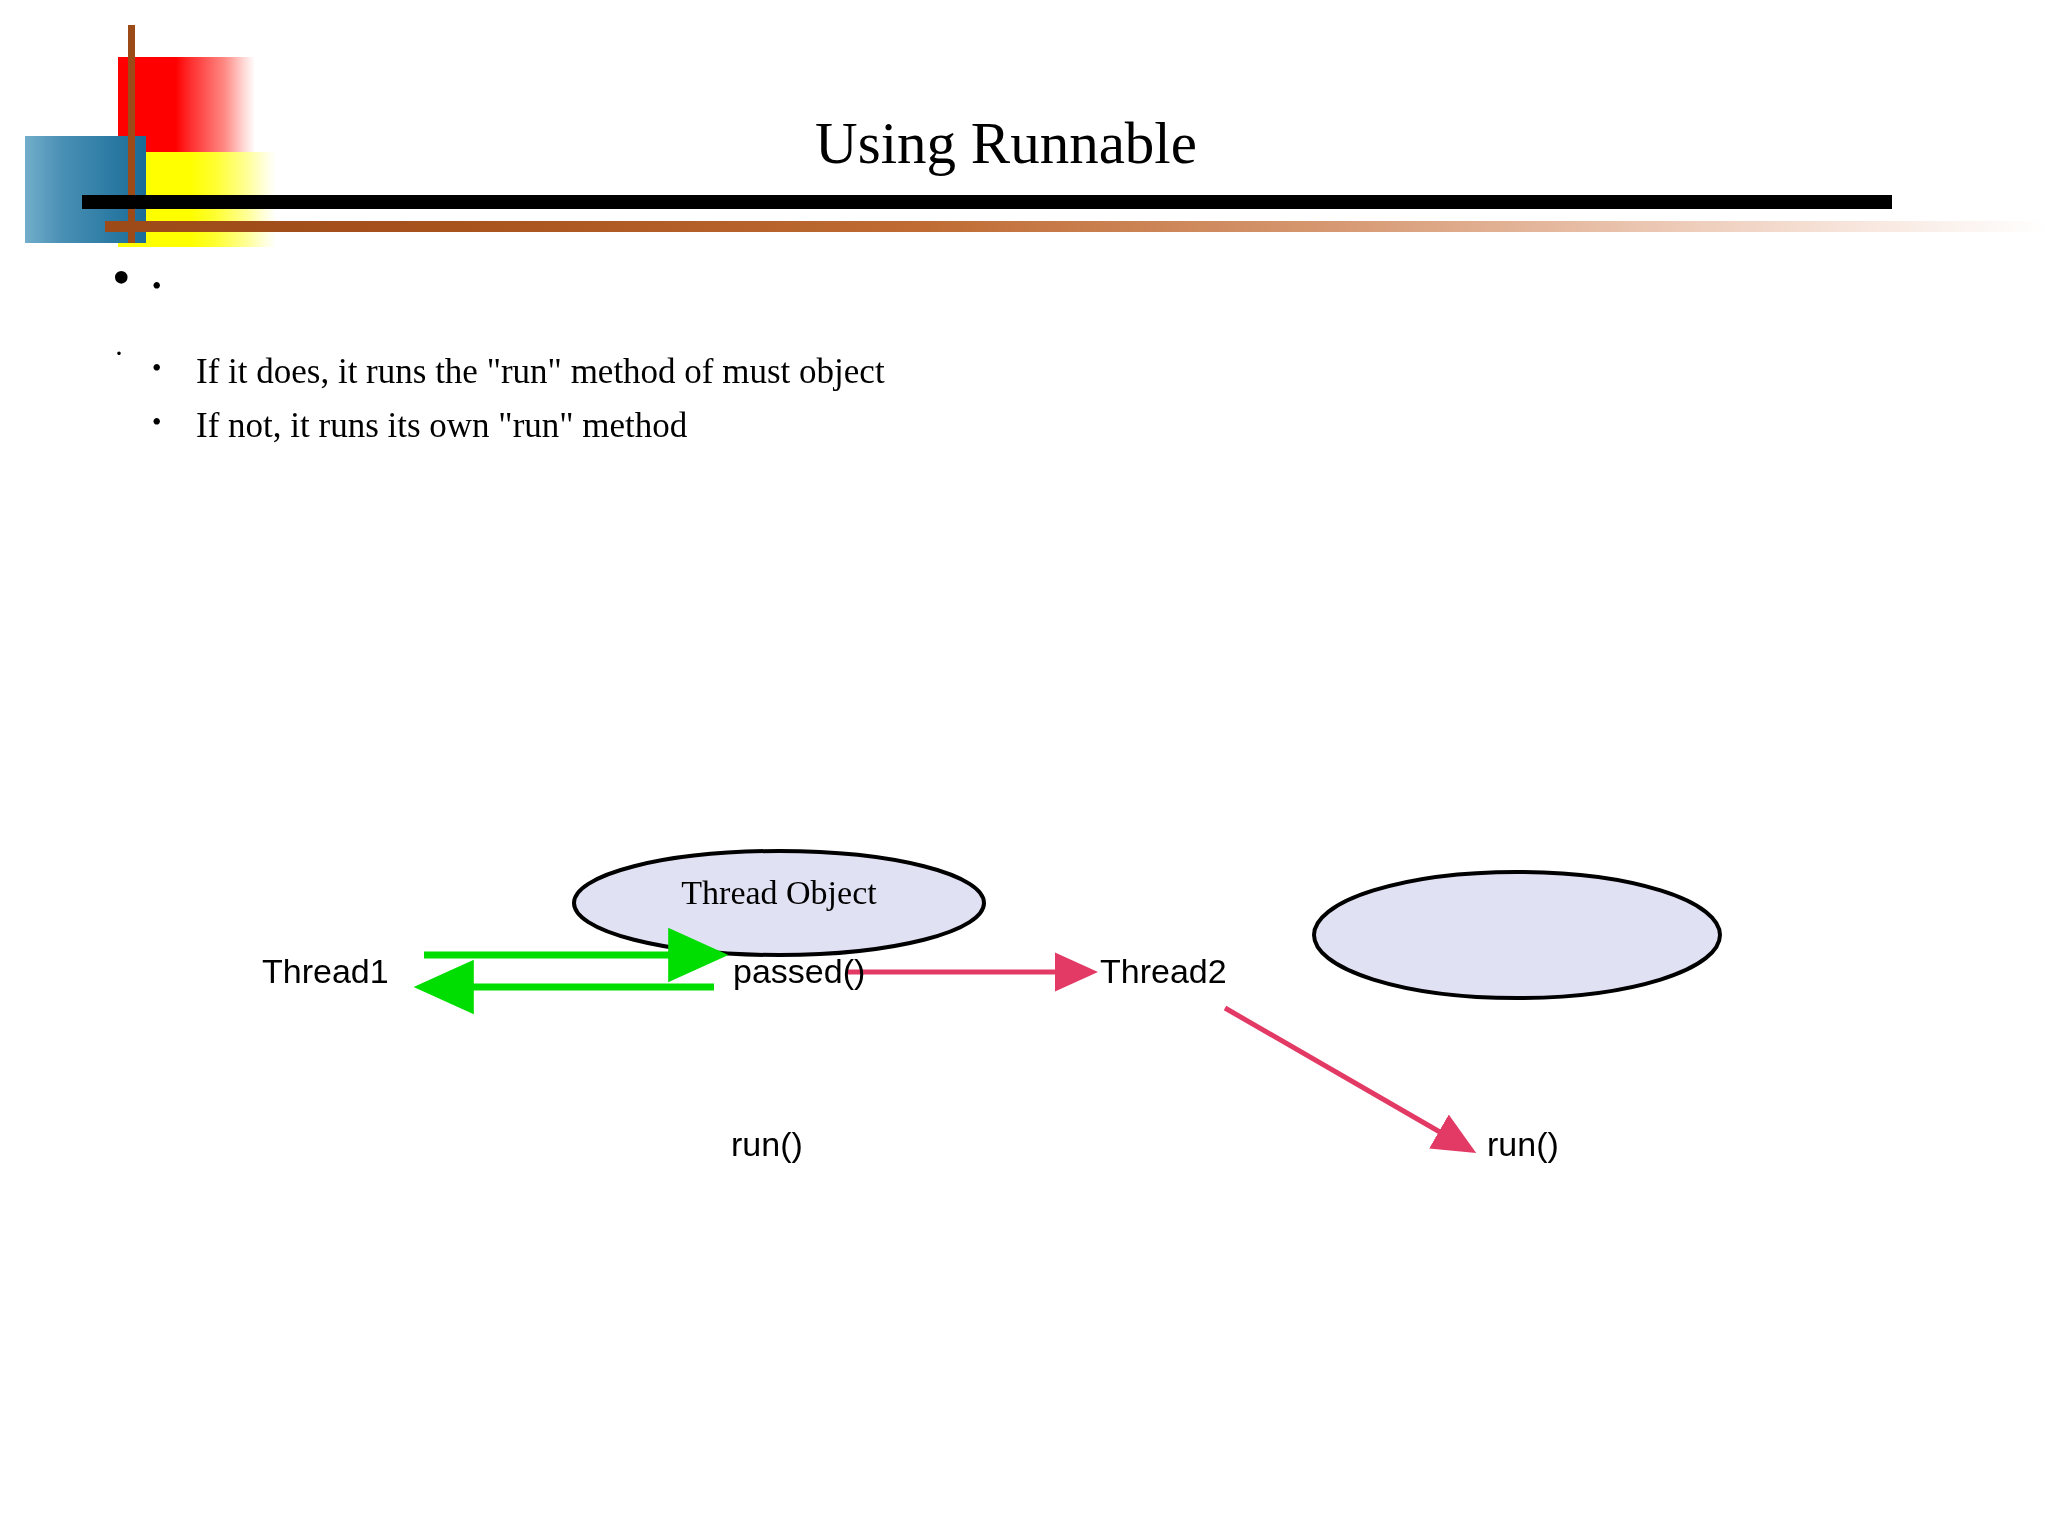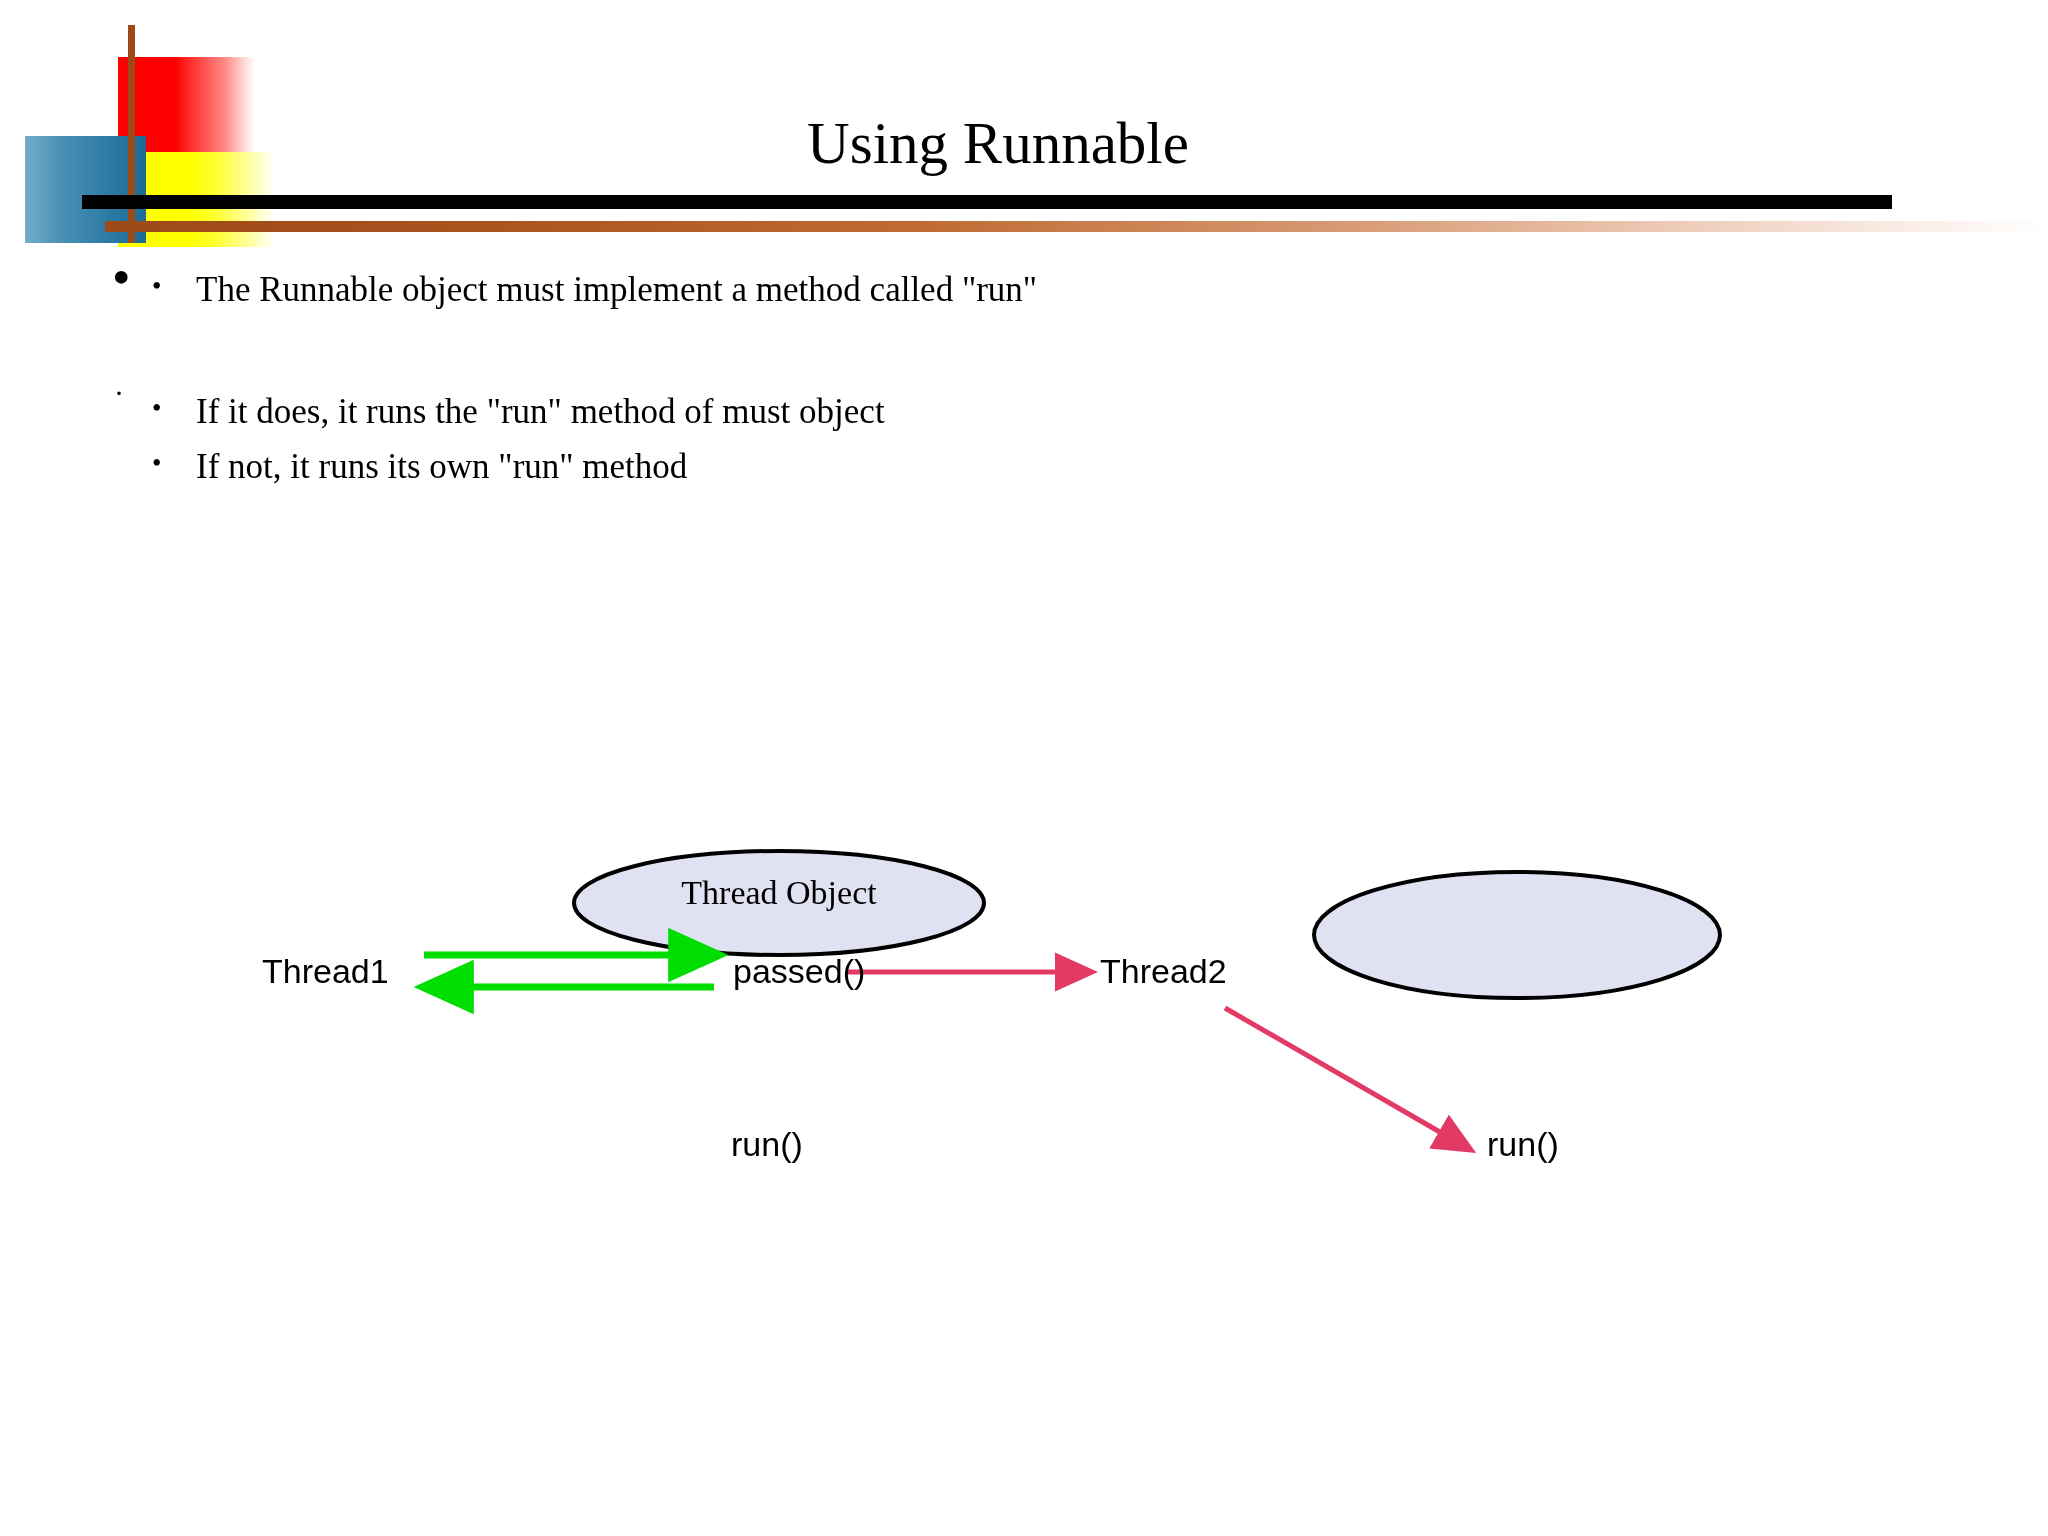--- a/index.html
+++ b/index.html
@@ -34,21 +34,21 @@
     position:absolute;left:82px;top:195px;width:1810px;height:14px;
     background:#000000;
   }
   .deco-brownbar{
     position:absolute;left:105px;top:221px;width:1943px;height:11px;
     background:linear-gradient(to right,#9c4a18 0%,#a8521e 18%,#bf6b33 42%,#d79a74 64%,#ecc8b4 80%,#f8e8e0 91%,#ffffff 100%);
   }
 
   
   .title{
-    position:absolute;left:8px;top:114px;width:1980px;
+    position:absolute;left:16px;top:114px;width:1980px;
     text-align:center;
     font-size:59px;
     line-height:1.0;
     color:#000;
     font-family:"Liberation Serif",serif;
     letter-spacing:0px;
   }
 
   
   .body{position:absolute;left:0;top:250px;width:2048px;}
@@ -125,21 +125,20 @@
   <div class="body">
 
     <div class="lvl1">
       <span class="bul">•</span>
     </div>
 
     <div class="sp-a"></div>
 
     <div class="lvl2">
       <span class="bul">•</span>
-      <span>The Runnable object must implement a method called "run"</span>
     </div>
 
     <div class="sp-b"></div>
 
     <div class="lvl1 small-bul">
       <span class="bul">·</span>
     </div>
 
     <div class="sp-c"></div>
 

